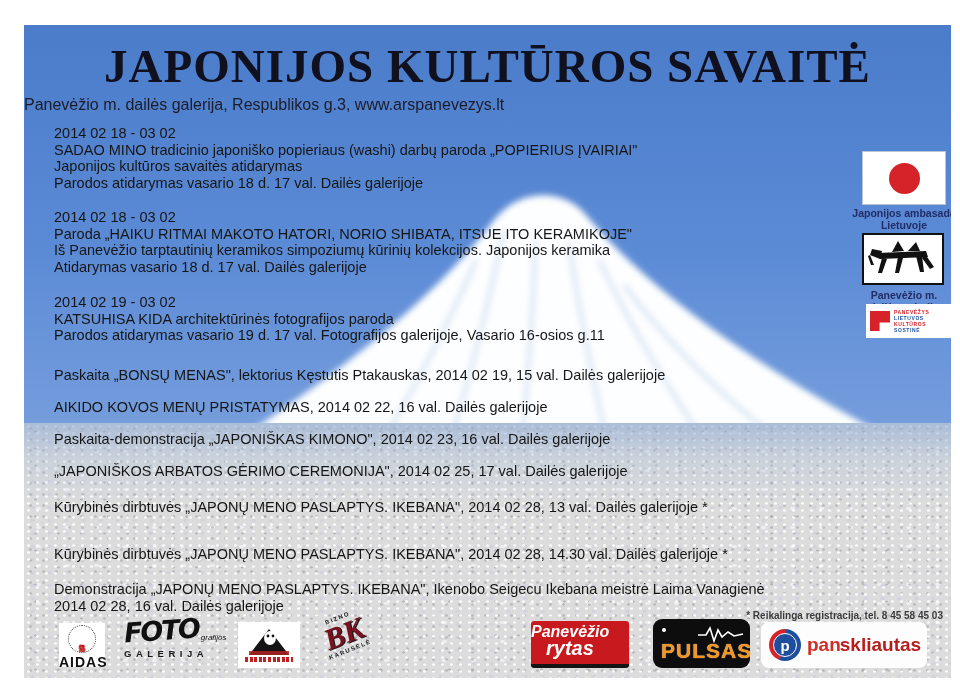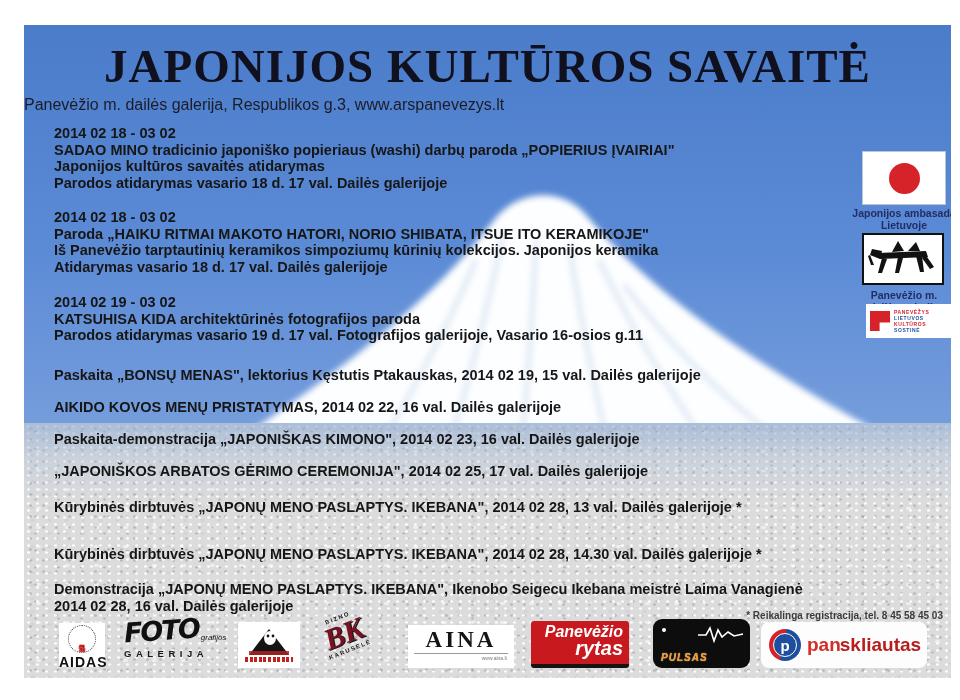--- a/index.html
+++ b/index.html
@@ -17,21 +17,21 @@
       radial-gradient(rgba(115,115,125,.35) 1px, transparent 1.8px),
       radial-gradient(rgba(240,240,242,.9) 2px, transparent 3px);
     background-size:9px 7px,13px 11px,17px 13px,23px 17px,29px 19px;}
   .blossoms::before{content:"";position:absolute;left:0;top:0;width:100%;height:80px;
     background:linear-gradient(180deg,rgba(145,172,212,.65) 0%,rgba(170,190,215,.35) 45%,transparent 100%);}
   .title{position:absolute;left:0;top:14px;width:927px;text-align:center;
     font-family:"Liberation Serif",serif;font-size:47px;font-weight:600;color:#10101e;letter-spacing:1px;}
   .subtitle{position:absolute;left:0;top:71px;width:927px;
     font-size:16px;font-weight:400;color:#1c1c28;}
   .ev,.single,.final{position:absolute;left:30px;width:830px;color:#161616;
-    font-size:14.5px;font-weight:700;}
+    font-size:14.5px;font-weight:400;}
   .ln{line-height:16.6px;white-space:nowrap;}
   .note{position:absolute;right:8px;top:585px;font-size:10px;font-weight:700;color:#3c3c3c;}
   
   .flagbox{position:absolute;left:838px;top:126px;width:82px;height:52px;background:#fff;
     border:1px solid #b9c4d4;display:flex;align-items:center;justify-content:center;}
   .flagdot{width:31px;height:31px;border-radius:50%;background:#d6232a;}
   .horsebox{position:absolute;left:838px;top:208px;width:82px;height:52px;background:#fff;
     border:2px solid #111;box-sizing:border-box;display:flex;align-items:center;justify-content:center;}
   .cap{position:absolute;left:810px;width:140px;text-align:center;font-size:10.5px;font-weight:700;
     color:#222d66;line-height:12px;}
@@ -60,28 +60,28 @@
   .bk{left:284px;top:588px;width:80px;height:62px;transform:rotate(-22deg);text-align:center;color:#151515;}
   .bk .small{font-size:6px;font-weight:700;letter-spacing:1.5px;}
   .bk .mono{font-family:"Liberation Serif",serif;font-style:italic;font-weight:900;font-size:30px;
     line-height:28px;color:#7a1020;text-shadow:1px 1px 0 #1a1a1a;}
   .aina{left:384px;top:600px;width:106px;height:43px;background:#fff;padding-top:4px;text-align:center;}
   .aina .big{font-family:"Liberation Serif",serif;font-weight:900;font-size:23px;line-height:22px;
     letter-spacing:3px;color:#151515;}
   .aina .rule{height:1px;background:#9a9a9a;margin:2px 6px 1px 6px;}
   .aina .sub{font-size:5px;color:#777;text-align:right;padding-right:7px;}
   .rytas{left:507px;top:596px;width:98px;height:47px;background:#c8191e;border-radius:3px;
-    border-bottom:4px solid #141414;color:#fff;text-align:right;padding:3px 6px 0 0;font-style:italic;font-weight:900;}
+    border-bottom:4px solid #141414;color:#fff;padding:3px 6px 0 0;font-style:italic;font-weight:900;}
   .rytas .l1{font-size:16px;line-height:16px;}
   .rytas .l2{font-size:20px;line-height:17px;padding-left:15px;}
   .pulsas{left:629px;top:594px;width:97px;height:49px;background:#0d0d0d;border-radius:9px;
     padding:5px 7px;color:#fff;}
   .pulsas .dot{position:absolute;left:9px;top:9px;width:4px;height:4px;border-radius:50%;background:#fff;}
   .pulsas .wave{position:absolute;right:6px;top:6px;}
-  .pulsas .plbl{position:absolute;left:8px;bottom:5px;font-size:10px;font-weight:900;font-style:italic;
+  .pulsas .plbl{position:absolute;left:8px;bottom:5px;font-size:21px;font-weight:900;
     letter-spacing:1px;color:#f7941d;text-shadow:0 0 1px #fff;}
   .pans{left:737px;top:597px;width:166px;height:46px;background:#fdfdfd;border-radius:8px;
     display:flex;align-items:center;gap:6px;padding-left:8px;}
   .pans .pcirc{width:32px;height:32px;border-radius:50%;
     background:conic-gradient(from 200deg,#d6232a 0 165deg,#1d4f9e 165deg 360deg);
     display:flex;align-items:center;justify-content:center;}
   .pans .pinner{width:24px;height:24px;border-radius:50%;background:#1d4f9e;border:1.5px solid #fff;
     color:#fff;font-weight:900;font-size:15px;display:flex;align-items:center;justify-content:center;box-sizing:border-box;}
   .pans .t1{color:#d22d26;font-weight:700;font-size:19px;}
   .pans .t2{color:#b91c1c;font-weight:700;font-size:19px;margin-left:-1px;}
@@ -209,25 +209,20 @@
       </svg>
       <div class="redtxt"></div>
     </div>
 
     <div class="flogo bk">
       <div class="small">BIZNO</div>
       <div class="mono">BK</div>
       <div class="small">KARUSELĖ</div>
     </div>
 
-    <div class="flogo aina">
-      <div class="big">AINA</div>
-      <div class="rule"></div>
-      <div class="sub">www.aina.lt</div>
-    </div>
 
     <div class="flogo rytas">
       <div class="l1">Panevėžio</div>
       <div class="l2">rytas</div>
     </div>
 
     <div class="flogo pulsas">
       <div class="dot"></div>
       <svg class="wave" width="46" height="18" viewBox="0 0 46 18">
         <polyline points="0,10 8,10 12,3 16,16 20,5 24,12 30,7 36,11 45,9" fill="none" stroke="#fff" stroke-width="1.6"></polyline>

